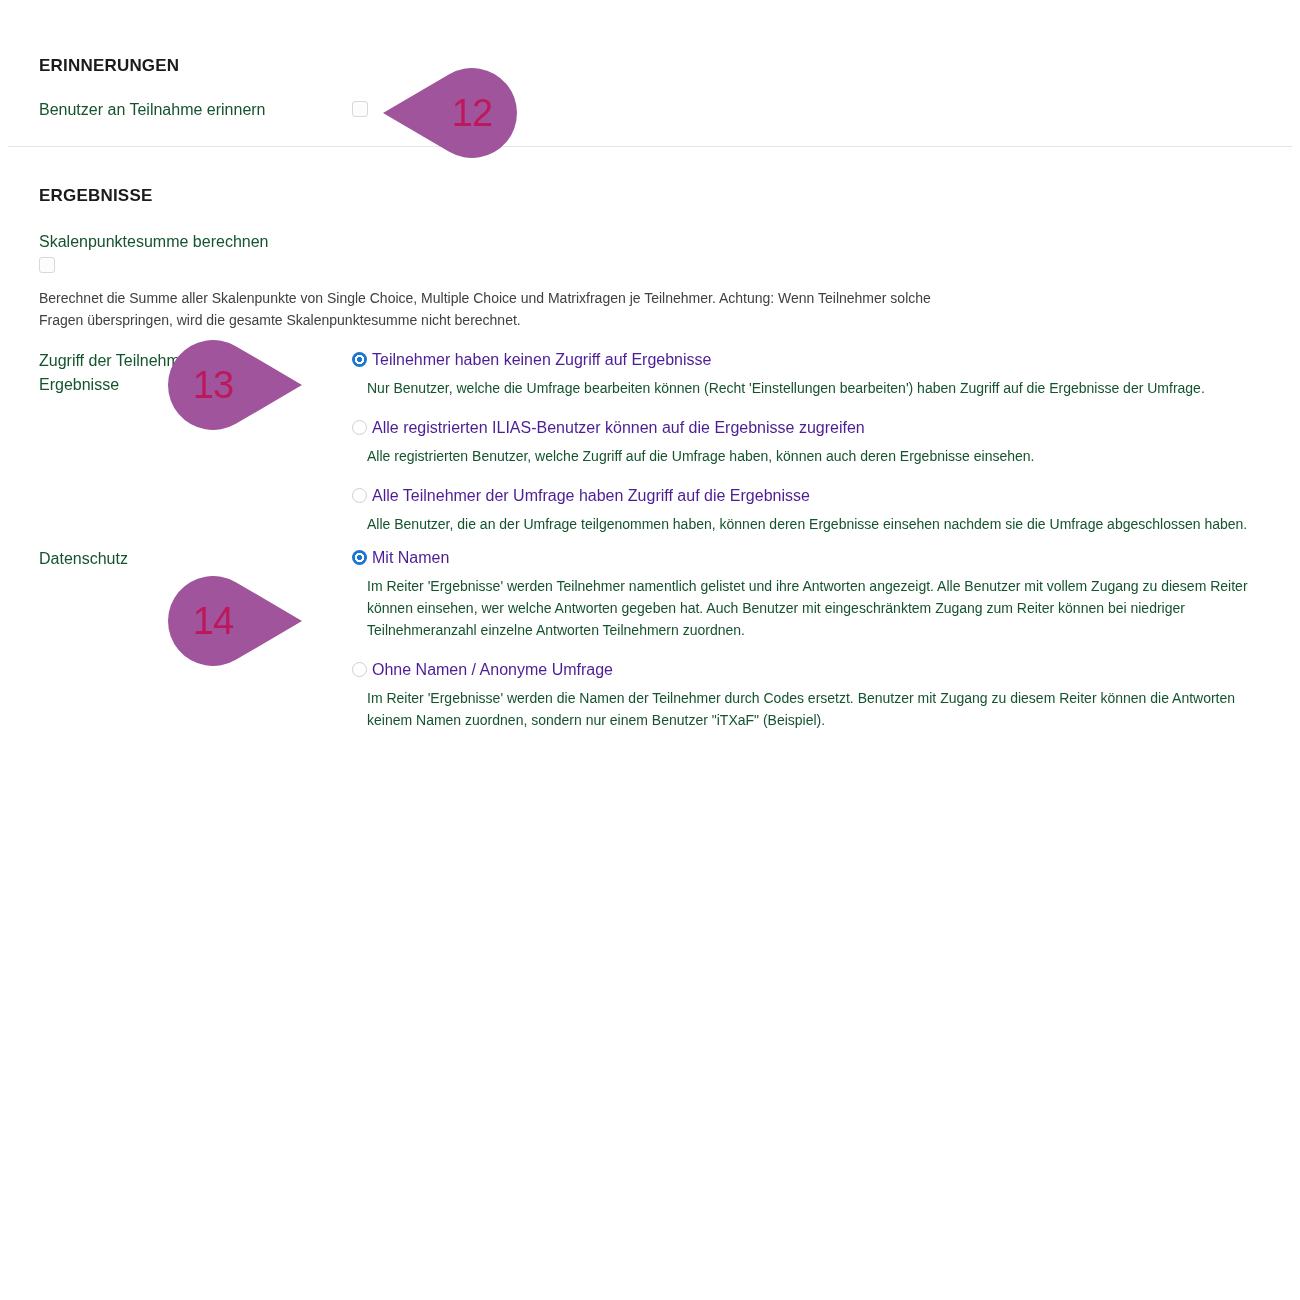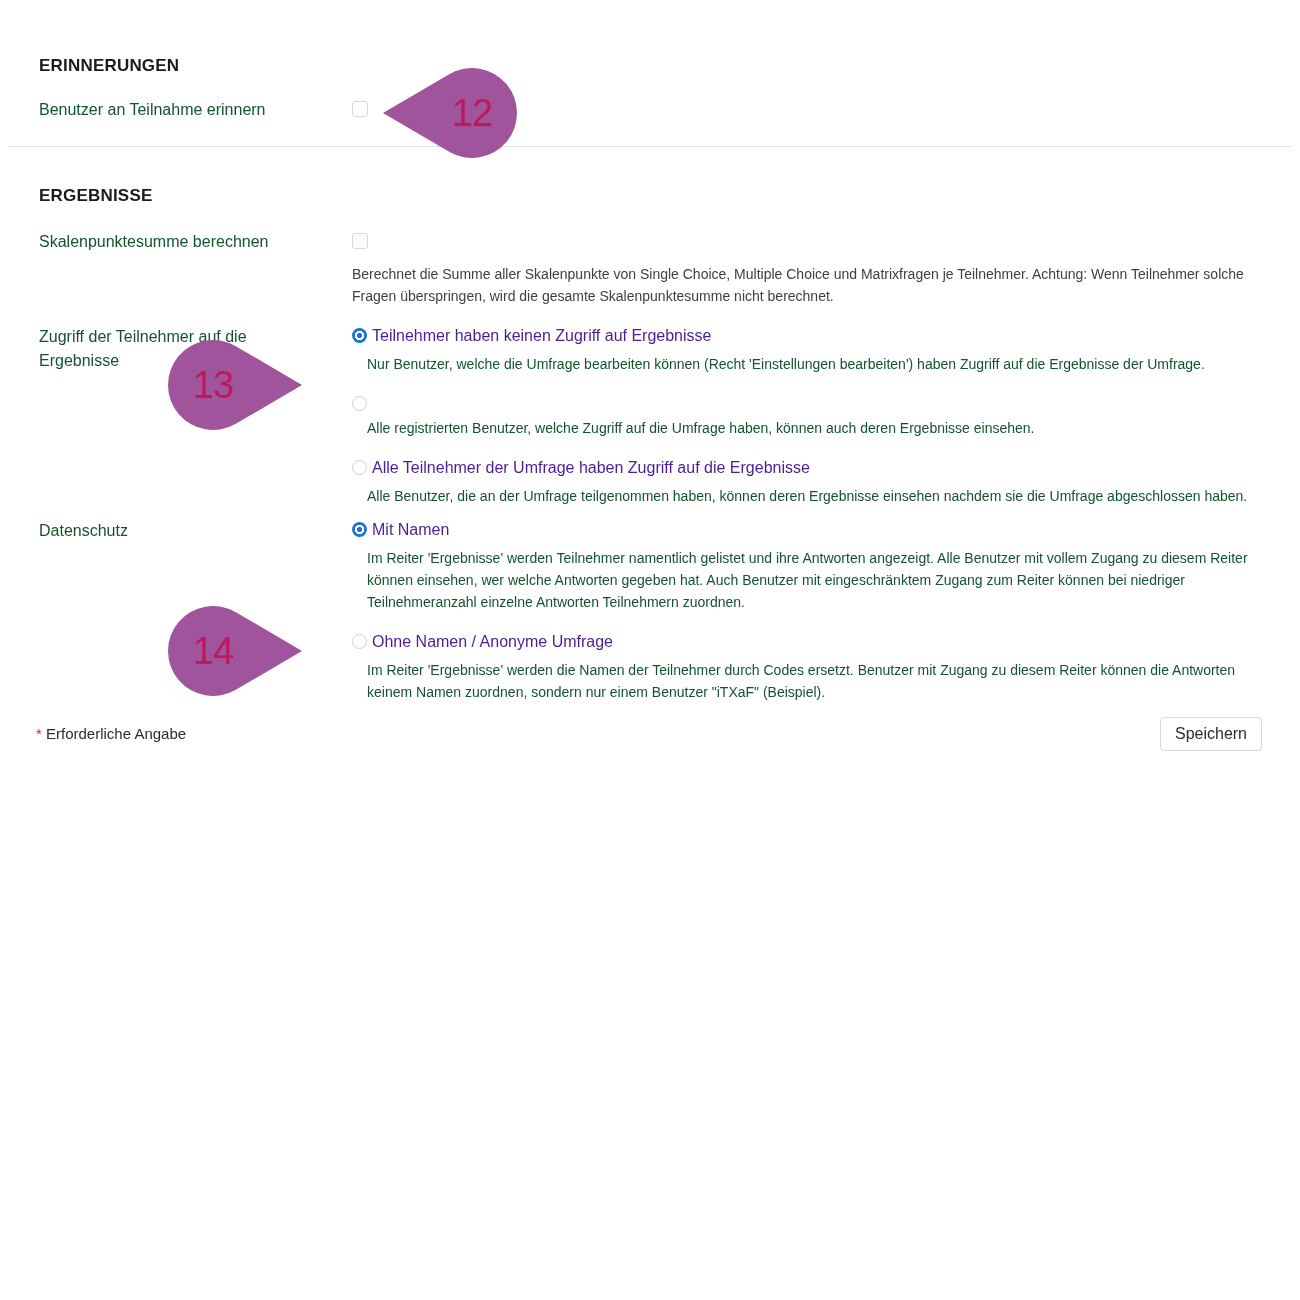--- a/index.html
+++ b/index.html
@@ -47,21 +47,21 @@
     flex: 1;
     max-width: 910px;
   }
   .divider {
     border: none;
     border-top: 1px solid #e4e4e4;
     margin: 24px -30px 0 -31px;
   }
   .row-reminder   { margin-top: 20px; }
   .title-ergebnisse { margin-top: 37px; }
-  .row-skalen     { margin-top: 22px; }
+  .row-skalen     { margin-top: 22px; flex-direction: column; }
   .row-zugriff    { margin-top: 18px; }
   .row-datenschutz{ margin-top: 12px; }
 
   .checkbox {
     display: inline-block;
     width: 16px;
     height: 16px;
     border: 1px solid #d8d8d8;
     border-radius: 3px;
     background: #fdfdfd;
@@ -149,21 +149,21 @@
     color: #be185d;
     font-size: 38px;
     font-weight: 400;
     line-height: 1;
     letter-spacing: -1px;
   }
   .callout .num.center-right { left: 47px; }
   .callout .num.center-left  { left: 93px; }
   .callout-12 { left: 379px; top: 30px; }
   .callout-13 { left: 166px; top: 302px; }
-  .callout-14 { left: 166px; top: 568px; text-align: center; }
+  .callout-14 { left: 166px; top: 538px; text-align: center; }
 </style>
 </head>
 <body>
 
 <div class="page">
   <div class="content">
 
     <h2 class="section-title">ERINNERUNGEN</h2>
 
     <div class="form-row row-reminder">
@@ -190,20 +190,21 @@
       <div class="row-content">
 
         <div class="radio-option">
           <span class="radio selected"></span>
           <span>Teilnehmer haben keinen Zugriff auf Ergebnisse</span>
         </div>
         <div class="radio-desc">Nur Benutzer, welche die Umfrage bearbeiten können (Recht 'Einstellungen bearbeiten') haben Zugriff auf die Ergebnisse der Umfrage.</div>
 
         <div class="radio-option">
           <span class="radio"></span>
+          <span>Alle registrierten ILIAS-Benutzer können auf die Ergebnisse zugreifen</span>
         </div>
         <div class="radio-desc">Alle registrierten Benutzer, welche Zugriff auf die Umfrage haben, können auch deren Ergebnisse einsehen.</div>
 
         <div class="radio-option">
           <span class="radio"></span>
           <span>Alle Teilnehmer der Umfrage haben Zugriff auf die Ergebnisse</span>
         </div>
         <div class="radio-desc last">Alle Benutzer, die an der Umfrage teilgenommen haben, können deren Ergebnisse einsehen nachdem sie die Umfrage abgeschlossen haben.</div>
 
       </div>
@@ -221,27 +222,20 @@
 
         <div class="radio-option">
           <span class="radio"></span>
           <span>Ohne Namen / Anonyme Umfrage</span>
         </div>
         <div class="radio-desc last">Im Reiter 'Ergebnisse' werden die Namen der Teilnehmer durch Codes ersetzt. Benutzer mit Zugang zu diesem Reiter können die Antworten keinem Namen zuordnen, sondern nur einem Benutzer "iTXaF" (Beispiel).</div>
 
       </div>
     </div>
 
-    <div class="footer-bar">
-      <div class="required-note">
-        <span class="req-star">*</span>
-        <span>Erforderliche Angabe</span>
-      </div>
-      <button class="save-button">Speichern</button>
-    </div>
 
   </div>
 
   <div class="callout callout-12 flip">
     <svg width="140" height="94" viewBox="0 0 140 94">
       <path d="M 69.8 8.2 A 45 45 0 1 0 69.8 85.8 L 136 47 Z" fill="#a0549b"></path>
     </svg>
     <span class="num center-left">12</span>
   </div>
 

